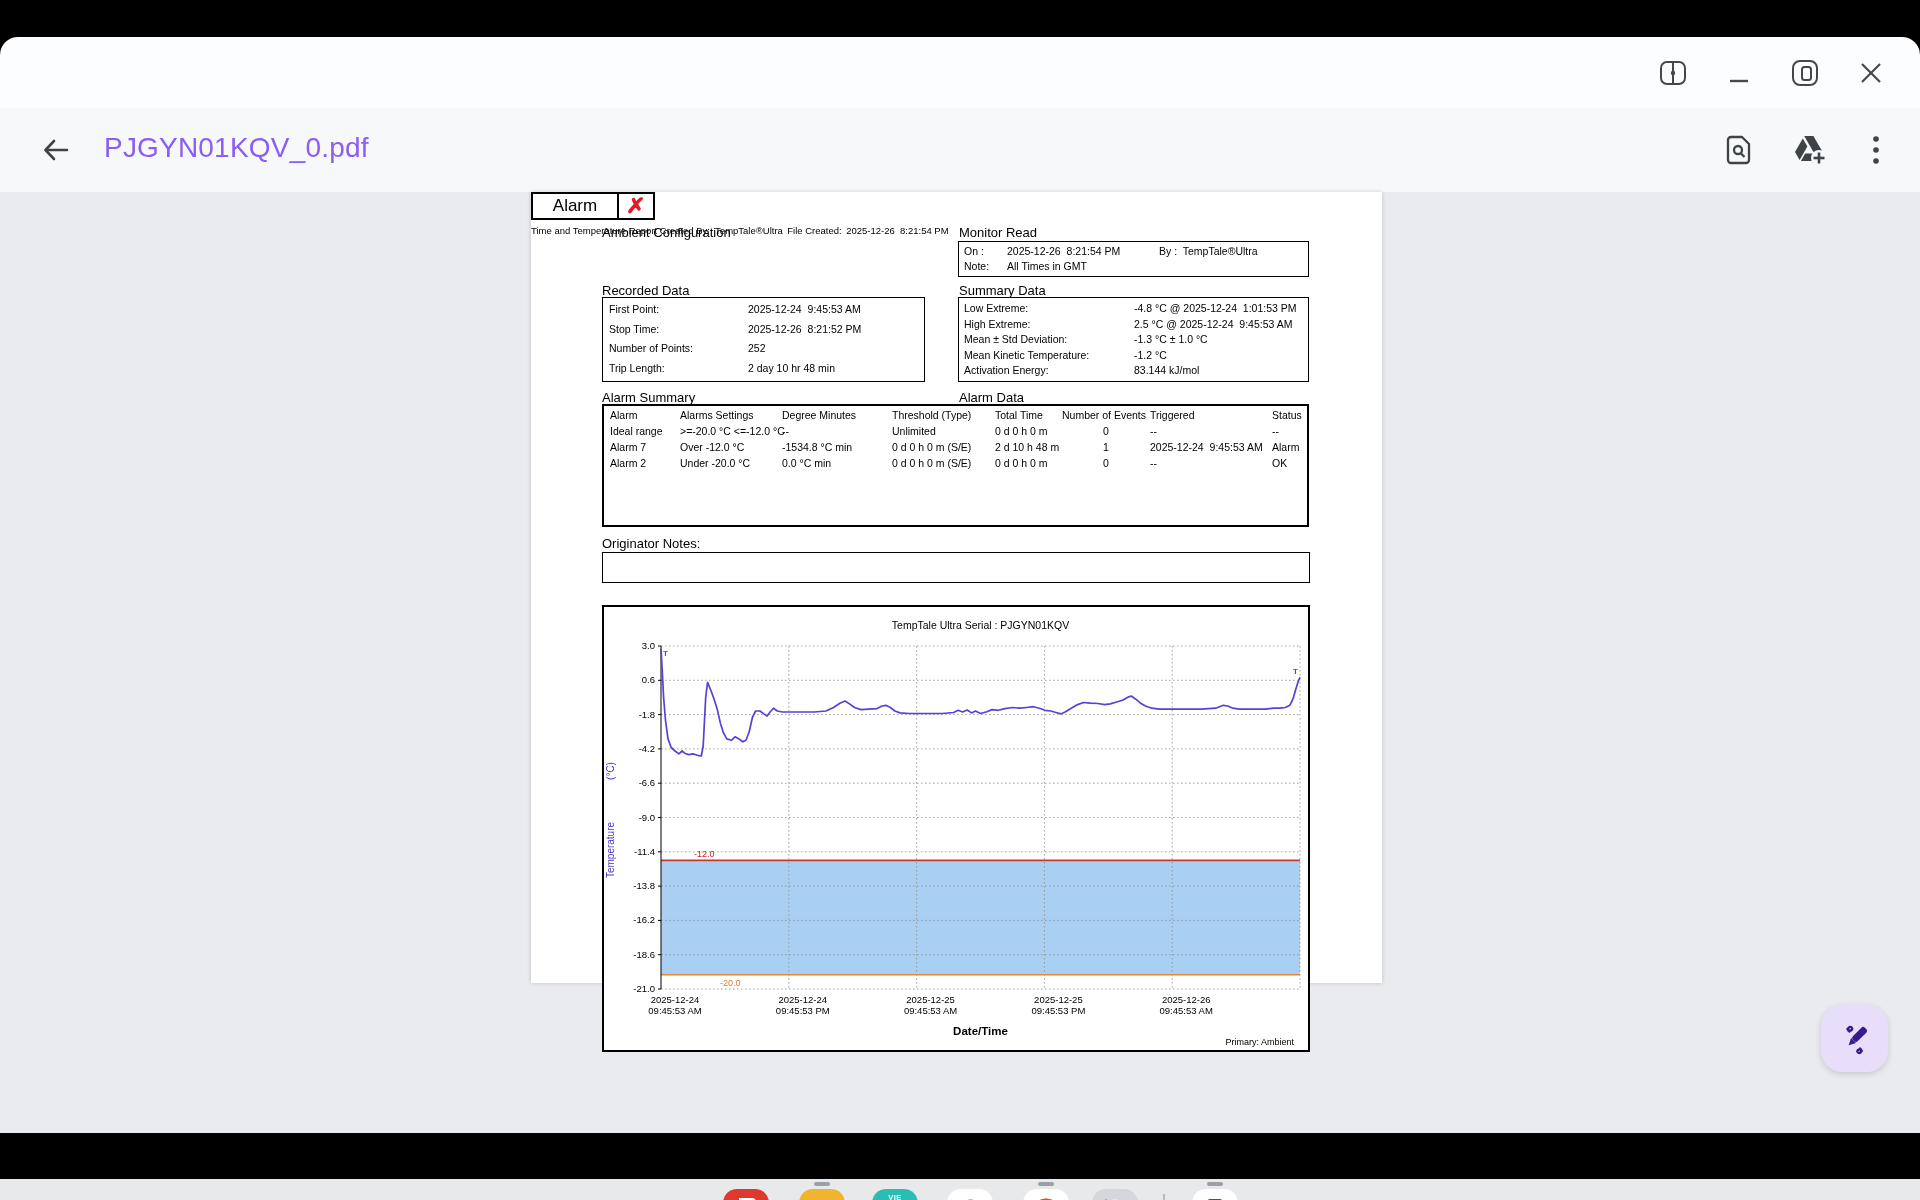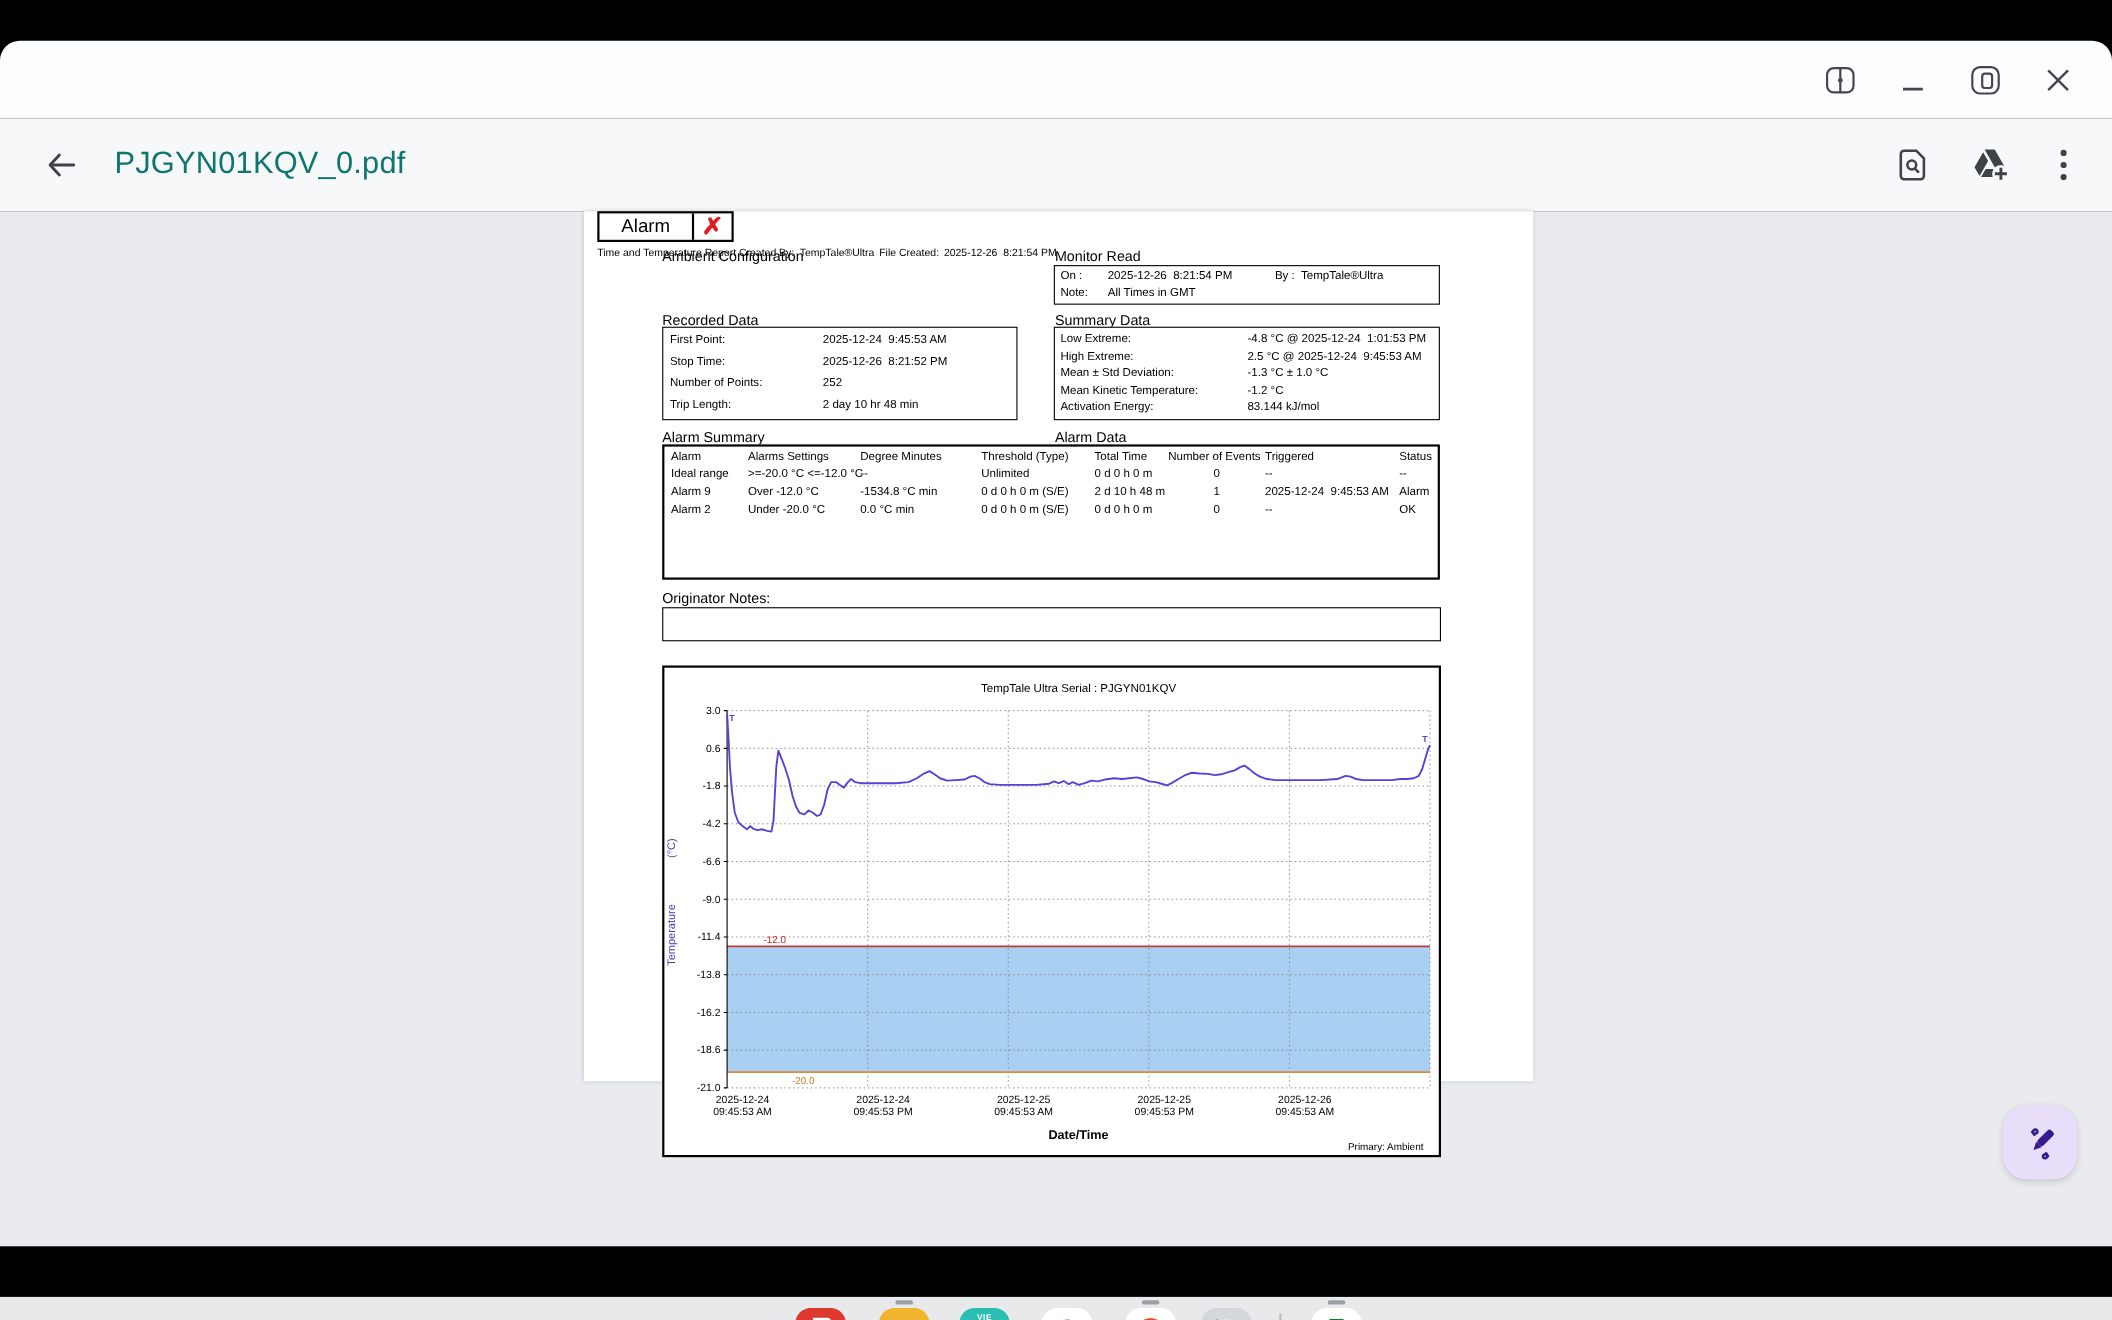--- a/index.html
+++ b/index.html
@@ -4,25 +4,25 @@
 <style>
   html,body{margin:0;padding:0;background:#000;}
   #screen{position:relative;width:1920px;height:1200px;background:#000;overflow:hidden;
           font-family:"Liberation Sans",sans-serif;-webkit-font-smoothing:antialiased;}
   .abs{position:absolute;}
   
   #statusbar{left:0;top:0;width:1920px;height:37px;background:#000;}
   #wintoolbar{left:0;top:37px;width:1920px;height:71px;background:#fcfdfe;border-radius:18px 18px 0 0;}
   .winbtn{width:44px;height:44px;top:14px;display:flex;align-items:center;justify-content:center;cursor:pointer;}
   #pdfheader{left:0;top:108px;width:1920px;height:84px;background:#f7f8fa;}
-  #doc-title{left:104px;top:24px;font-size:28px;color:#0f766e;letter-spacing:.2px;}
+  #doc-title{left:104px;top:24px;font-size:28px;color:#8b5cf6;letter-spacing:.2px;}
   .hbtn{width:48px;height:48px;top:18px;display:flex;align-items:center;justify-content:center;cursor:pointer;}
   
   #viewer{left:0;top:192px;width:1920px;height:941px;background:#e9ebee;}
-  #page{left:531px;top:0;width:851px;height:791px;background:#fff;box-shadow:0 0 4px rgba(0,0,0,.18);padding-left:12px;}
+  #page{left:531px;top:0;width:851px;height:791px;background:#fff;box-shadow:0 0 4px rgba(0,0,0,.18);}
   .box{position:absolute;border:1.6px solid #000;box-sizing:border-box;background:#fff;}
   .h13{position:absolute;font-size:13px;color:#000;}
   .cv{position:absolute;font-size:10.5px;color:#000;white-space:pre;line-height:1.1;}
   #alarm-banner{left:71px;top:3px;width:124px;height:28px;border:2px solid #000;display:flex;box-sizing:border-box;}
   #alarm-banner .lbl{flex:1;display:flex;align-items:center;justify-content:center;font-size:17px;color:#000;}
   #alarm-banner .xcell{width:34px;border-left:2px solid #000;display:flex;align-items:center;justify-content:center;}
   .redx{color:#e01b24;font-size:21px;font-weight:bold;transform:scaleX(1.15);}
   #footer-left{left:71px;top:868px;font-size:9.5px;color:#000;white-space:pre;}
   #footer-right-l{left:506px;top:868px;font-size:9.5px;color:#000;}
   #footer-right-v{left:592px;top:868px;font-size:9.5px;color:#000;white-space:pre;}
@@ -181,21 +181,21 @@
           <span class="cv" style="left: 546px; top: 4px;">Triggered</span>
           <span class="cv" style="left: 668px; top: 4px;">Status</span>
           <span class="cv" style="left: 6px; top: 20px;">Ideal range</span>
           <span class="cv" style="left: 76px; top: 20px;">&gt;=-20.0 °C &lt;=-12.0 °C</span>
           <span class="cv" style="left: 178px; top: 20px;">--</span>
           <span class="cv" style="left: 288px; top: 20px;">Unlimited</span>
           <span class="cv" style="left: 391px; top: 20px;">0 d 0 h 0 m</span>
           <span class="cv" style="width: 88px; text-align: center; left: 458px; top: 20px;">0</span>
           <span class="cv" style="left: 546px; top: 20px;">--</span>
           <span class="cv" style="left: 668px; top: 20px;">--</span>
-          <span class="cv" style="left: 6px; top: 36px;">Alarm 9</span>
+          <span class="cv" style="left: 6px; top: 36px;">Alarm 7</span>
           <span class="cv" style="left: 76px; top: 36px;">Over -12.0 °C</span>
           <span class="cv" style="left: 178px; top: 36px;">-1534.8 °C min</span>
           <span class="cv" style="left: 288px; top: 36px;">0 d 0 h 0 m (S/E)</span>
           <span class="cv" style="left: 391px; top: 36px;">2 d 10 h 48 m</span>
           <span class="cv" style="width: 88px; text-align: center; left: 458px; top: 36px;">1</span>
           <span class="cv" style="left: 546px; top: 36px;">2025-12-24  9:45:53 AM</span>
           <span class="cv" style="left: 668px; top: 36px;">Alarm</span>
           <span class="cv" style="left: 6px; top: 52px;">Alarm 2</span>
           <span class="cv" style="left: 76px; top: 52px;">Under -20.0 °C</span>
           <span class="cv" style="left: 178px; top: 52px;">0.0 °C min</span>

